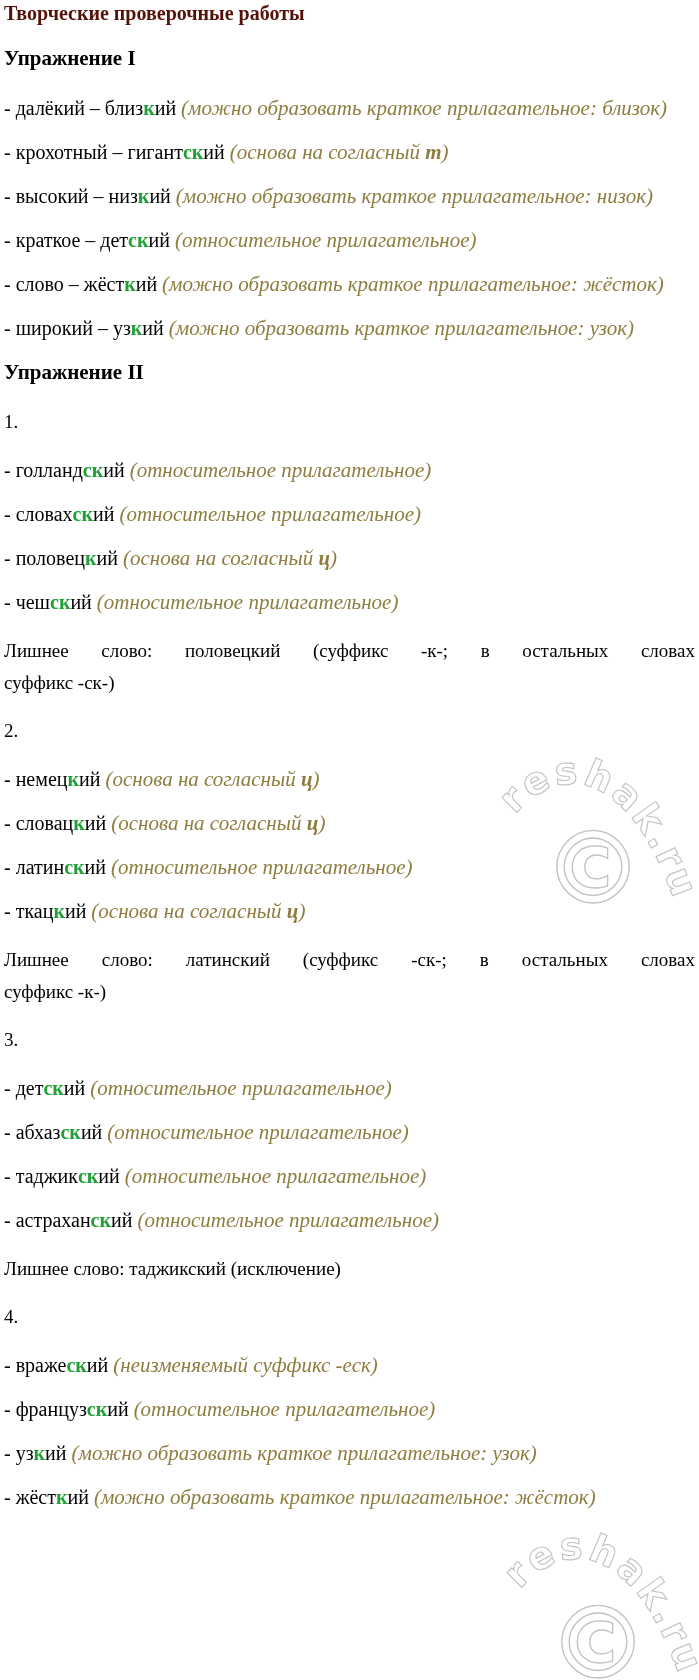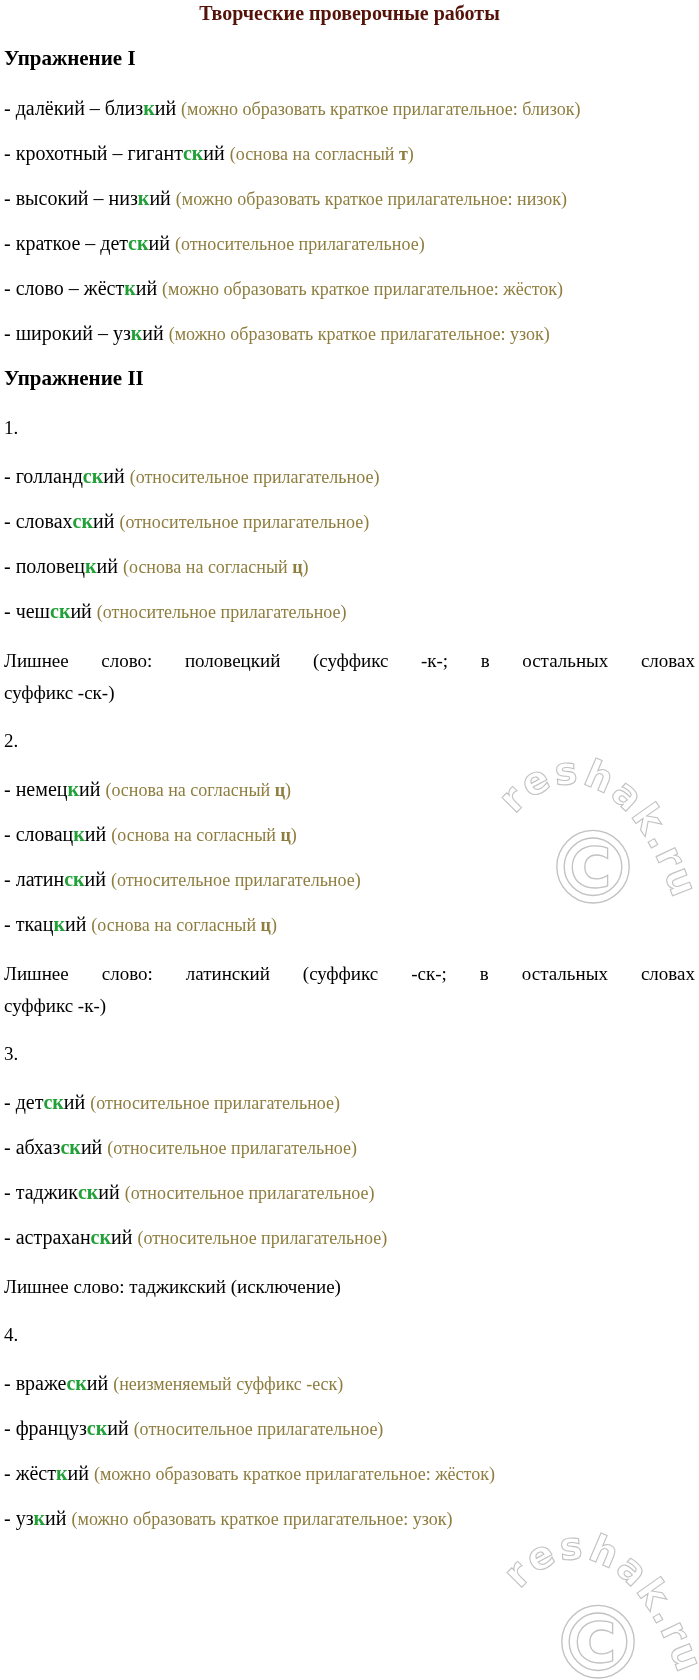--- a/index.html
+++ b/index.html
@@ -6,27 +6,27 @@
     --c-text:#000000;
     --c-green:#21a038;
     --c-olive:#8e7d3e;
     --c-title:#551208;
     --c-wm:#c2c2c2;
   }
   *{box-sizing:border-box;margin:0;padding:0}
   html,body{width:699px;height:1680px;background:#ffffff;overflow:hidden;
     font-family:"Liberation Serif",serif;color:var(--c-text)}
   .doc{position:relative;z-index:1;padding:2px 4px 0 4px;width:699px}
-  .title{font-size:20px;font-weight:bold;text-align:center;color:var(--c-title);
+  .title{font-size:20px;font-weight:bold;text-align:left;color:var(--c-title);
     line-height:22px;margin-bottom:23px}
   .heading{font-size:21px;font-weight:bold;line-height:22px;margin-bottom:28px}
   .number{font-size:19px;line-height:22px;margin-bottom:26px}
   .item{font-size:20px;line-height:22px;margin-bottom:22px;white-space:nowrap}
   .item .g{color:var(--c-green);font-weight:bold}
-  .note{color:var(--c-olive);font-size:18px}
+  .note{font-style:italic;color:var(--c-olive);font-size:21px}
   .note .nb{font-weight:bold}
   .para{font-size:19px;margin-bottom:21px}
   .pline{line-height:32px}
   .pline.just{text-align:justify;text-align-last:justify}
   .wm{position:absolute;z-index:0;pointer-events:none}
   .wm text{fill:#ffffff;stroke:var(--c-wm);stroke-width:1.1;
     font-family:"DejaVu Sans",sans-serif;font-weight:bold}
   .wm .arc-text{font-size:38px;letter-spacing:3px}
   .wm .wm-copy{font-size:100px;stroke-width:1.3}
 </style>
@@ -78,16 +78,16 @@
       <div class="item"><span>- дет</span><span class="g">ск</span><span>ий</span> <span class="note"><span>(относительное прилагательное)</span></span></div>
       <div class="item"><span>- абхаз</span><span class="g">ск</span><span>ий</span> <span class="note"><span>(относительное прилагательное)</span></span></div>
       <div class="item"><span>- таджик</span><span class="g">ск</span><span>ий</span> <span class="note"><span>(относительное прилагательное)</span></span></div>
       <div class="item"><span>- астрахан</span><span class="g">ск</span><span>ий</span> <span class="note"><span>(относительное прилагательное)</span></span></div>
       <div class="para">
         <div class="pline">Лишнее слово: таджикский (исключение)</div>
       </div>
       <div class="number">4.</div>
       <div class="item"><span>- враже</span><span class="g">ск</span><span>ий</span> <span class="note"><span>(неизменяемый суффикс -еск)</span></span></div>
       <div class="item"><span>- француз</span><span class="g">ск</span><span>ий</span> <span class="note"><span>(относительное прилагательное)</span></span></div>
+      <div class="item"><span>- уз</span><span class="g">к</span><span>ий</span> <span class="note"><span>(можно образовать краткое прилагательное: узок)</span></span></div>
       <div class="item"><span>- жёст</span><span class="g">к</span><span>ий</span> <span class="note"><span>(можно образовать краткое прилагательное: жёсток)</span></span></div>
-      <div class="item"><span>- уз</span><span class="g">к</span><span>ий</span> <span class="note"><span>(можно образовать краткое прилагательное: узок)</span></span></div>
     </div>
 </div>
 
 </body></html>

